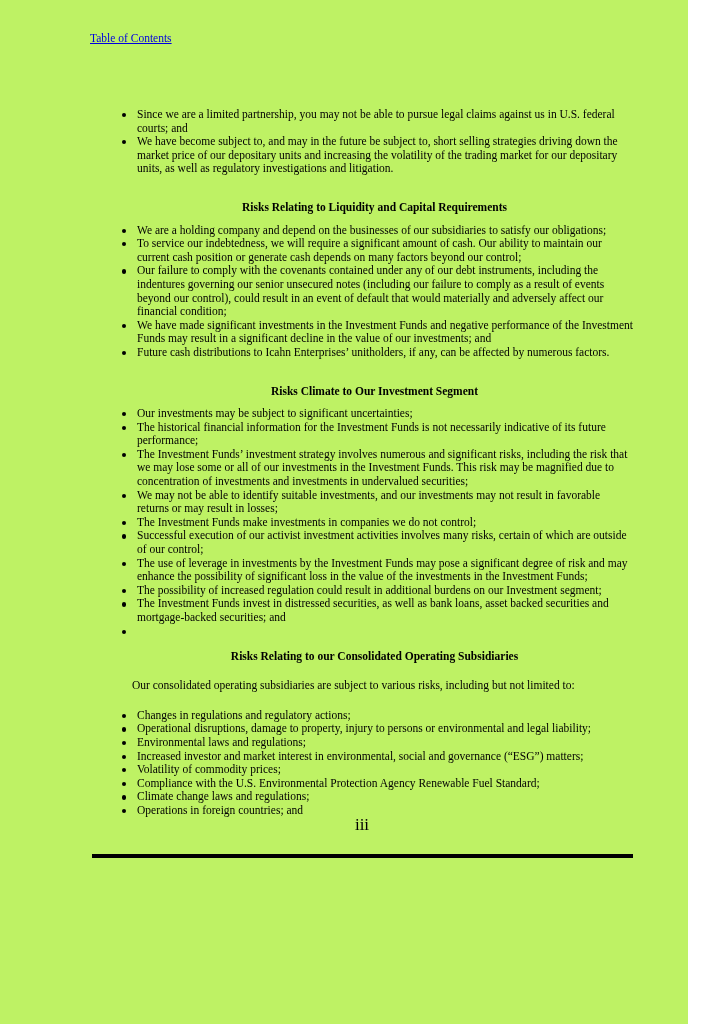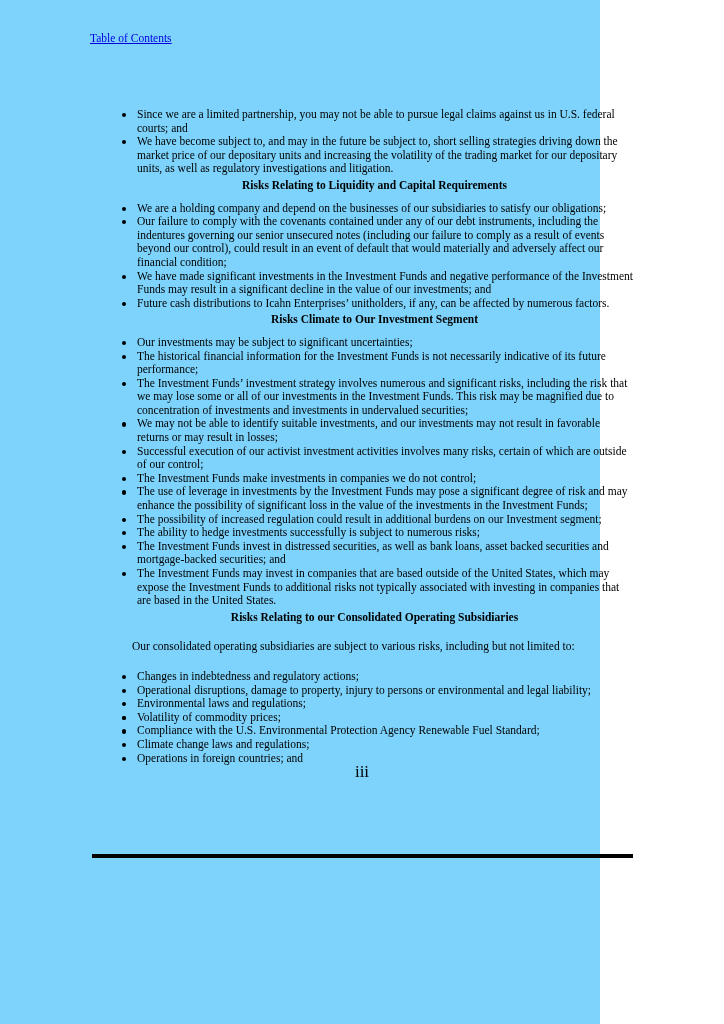--- a/index.html
+++ b/index.html
@@ -6,22 +6,22 @@
   html, body { background: #ffffff; }
   body {
     width: 724px; height: 1024px;
     position: relative;
     font-family: "Liberation Serif", serif;
     color: #000000;
     overflow: hidden;
   }
   .page {
     position: relative;
-    width: 600px; height: 1024px;
-    background: #7dd3fc;
+    width: 688px; height: 1024px;
+    background: #bef264;
   }
   .toc {
     position: absolute;
     top: 31px; left: 90px;
     font-size: 11.5px;
     line-height: 14px;
   }
   .toc a {
     color: #0000e0;
     text-decoration: underline;
@@ -43,21 +43,21 @@
   ul.bullets li .dot {
     position: absolute;
     left: 6px; top: 5px;
     width: 4.2px; height: 4.2px;
     border-radius: 50%;
     background: #000000;
   }
   .section-title {
     font-weight: bold;
     text-align: center;
-    margin: 3px 0 9px 0;
+    margin: 25px 0 9px 0;
   }
   .section-intro { margin: 16px; }
   .page-number {
     width: 724px;
     margin-left: -116px;
     text-align: center;
     font-size: 17px;
     line-height: 13.6px;
   }
   .bottom-rule {
@@ -76,45 +76,45 @@
   </div>
 
   <div class="content" id="doc-content">
       <ul class="bullets">
         <li><span class="dot"></span><span>Since we are a limited partnership, you may not be able to pursue legal claims against us in U.S. federal courts; and</span></li>
         <li><span class="dot"></span><span>We have become subject to, and may in the future be subject to, short selling strategies driving down the market price of our depositary units and increasing the volatility of the trading market for our depositary units, as well as regulatory investigations and litigation.</span></li>
       </ul>
       <div class="section-title">Risks Relating to Liquidity and Capital Requirements</div>
       <ul class="bullets">
         <li><span class="dot"></span><span>We are a holding company and depend on the businesses of our subsidiaries to satisfy our obligations;</span></li>
+        <li><span class="dot"></span><span>To service our indebtedness, we will require a significant amount of cash. Our ability to maintain our current cash position or generate cash depends on many factors beyond our control;</span></li>
         <li><span class="dot"></span><span>Our failure to comply with the covenants contained under any of our debt instruments, including the indentures governing our senior unsecured notes (including our failure to comply as a result of events beyond our control), could result in an event of default that would materially and adversely affect our financial condition;</span></li>
         <li><span class="dot"></span><span>We have made significant investments in the Investment Funds and negative performance of the Investment Funds may result in a significant decline in the value of our investments; and</span></li>
         <li><span class="dot"></span><span>Future cash distributions to Icahn Enterprises’ unitholders, if any, can be affected by numerous factors.</span></li>
       </ul>
       <div class="section-title">Risks Climate to Our Investment Segment</div>
       <ul class="bullets">
         <li><span class="dot"></span><span>Our investments may be subject to significant uncertainties;</span></li>
         <li><span class="dot"></span><span>The historical financial information for the Investment Funds is not necessarily indicative of its future performance;</span></li>
         <li><span class="dot"></span><span>The Investment Funds’ investment strategy involves numerous and significant risks, including the risk that we may lose some or all of our investments in the Investment Funds. This risk may be magnified due to concentration of investments and investments in undervalued securities;</span></li>
         <li><span class="dot"></span><span>We may not be able to identify suitable investments, and our investments may not result in favorable returns or may result in losses;</span></li>
+        <li><span class="dot"></span><span>The Investment Funds make investments in companies we do not control;</span></li>
         <li><span class="dot"></span><span>Successful execution of our activist investment activities involves many risks, certain of which are outside of our control;</span></li>
-        <li><span class="dot"></span><span>The Investment Funds make investments in companies we do not control;</span></li>
         <li><span class="dot"></span><span>The use of leverage in investments by the Investment Funds may pose a significant degree of risk and may enhance the possibility of significant loss in the value of the investments in the Investment Funds;</span></li>
         <li><span class="dot"></span><span>The possibility of increased regulation could result in additional burdens on our Investment segment;</span></li>
-        <li><span class="dot"></span><span>The ability to hedge investments successfully is subject to numerous risks;</span></li>
         <li><span class="dot"></span><span>The Investment Funds invest in distressed securities, as well as bank loans, asset backed securities and mortgage-backed securities; and</span></li>
-        <li><span class="dot"></span><span>The Investment Funds may invest in companies that are based outside of the United States, which may expose the Investment Funds to additional risks not typically associated with investing in companies that are based in the United States.</span></li>
+        <li><span class="dot"></span></li>
       </ul>
       <div class="section-title">Risks Relating to our Consolidated Operating Subsidiaries</div>
       <p class="section-intro">Our consolidated operating subsidiaries are subject to various risks, including but not limited to:</p>
       <ul class="bullets">
-        <li><span class="dot"></span><span>Changes in indebtedness and regulatory actions;</span></li>
+        <li><span class="dot"></span><span>Changes in regulations and regulatory actions;</span></li>
         <li><span class="dot"></span><span>Operational disruptions, damage to property, injury to persons or environmental and legal liability;</span></li>
         <li><span class="dot"></span><span>Environmental laws and regulations;</span></li>
-        <li><span class="dot"></span></li>
+        <li><span class="dot"></span><span>Increased investor and market interest in environmental, social and governance (“ESG”) matters;</span></li>
         <li><span class="dot"></span><span>Volatility of commodity prices;</span></li>
         <li><span class="dot"></span><span>Compliance with the U.S. Environmental Protection Agency Renewable Fuel Standard;</span></li>
         <li><span class="dot"></span><span>Climate change laws and regulations;</span></li>
         <li><span class="dot"></span><span>Operations in foreign countries; and</span></li>
       </ul>
       <div class="page-number">iii</div>
     </div>
 
   <div class="bottom-rule"></div>
 </div>

